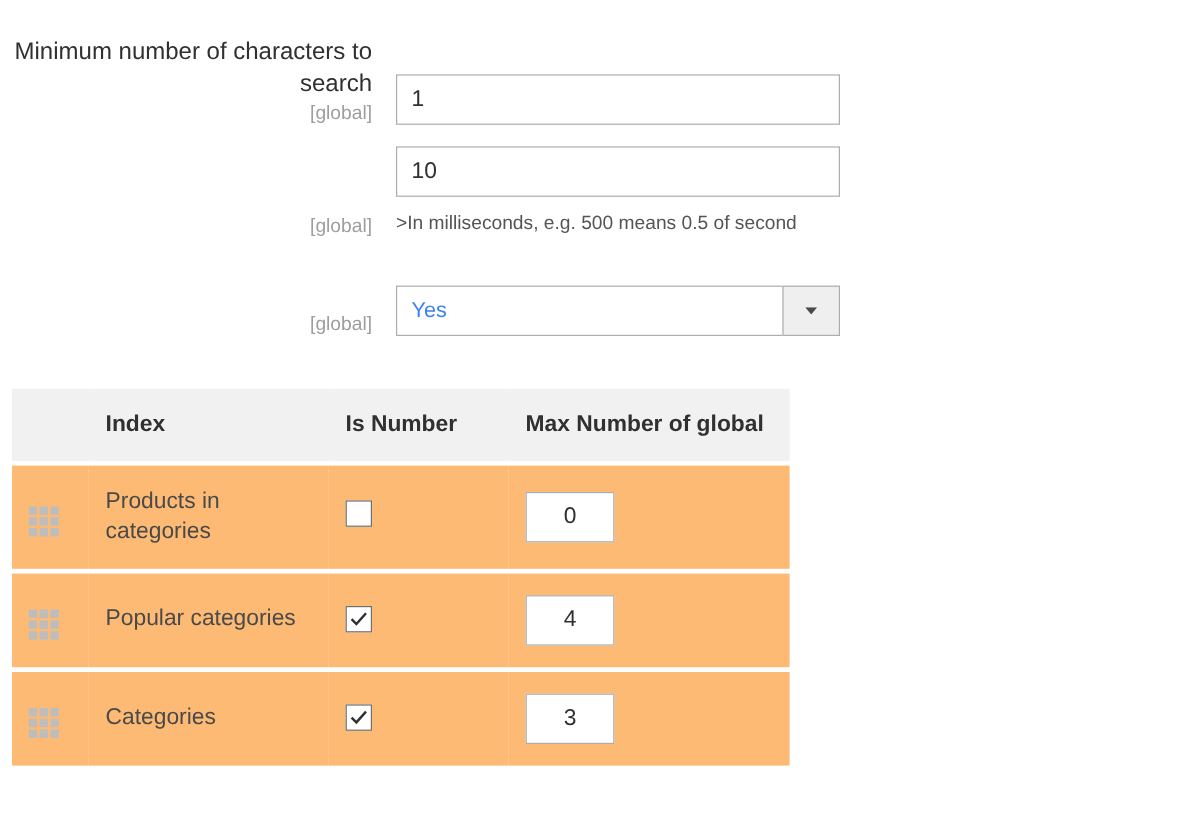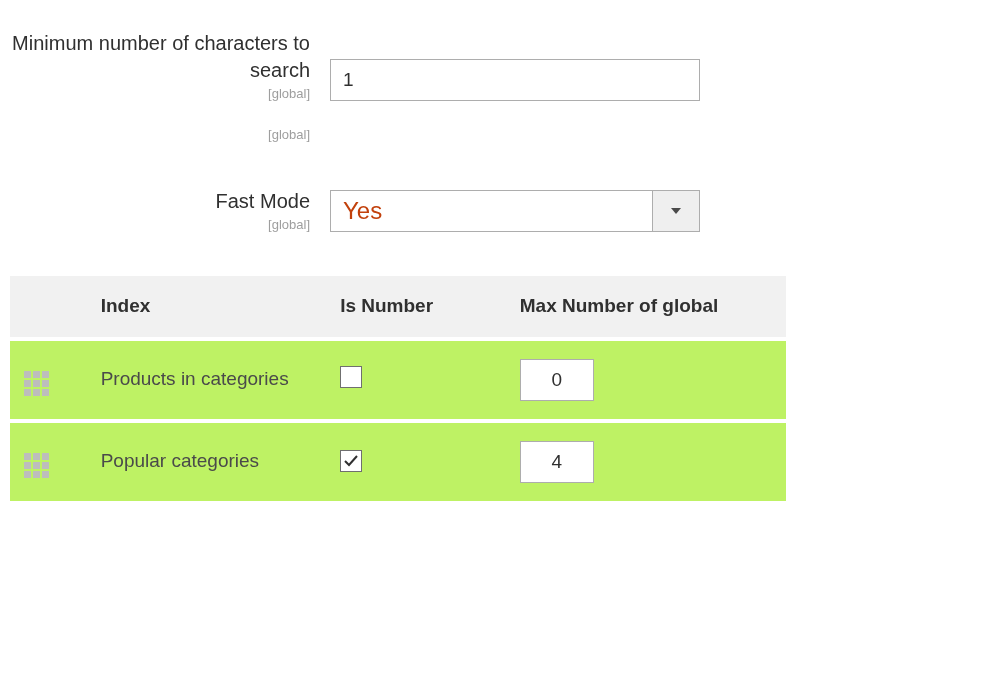--- a/index.html
+++ b/index.html
@@ -21,48 +21,48 @@
 .label-col{
   width:320px;
   text-align:right;
   padding-right:20px;
   padding-top:6px;
 }
 .label-main{
   font-size:20px;color:#303030;line-height:1.35;
 }
 .label-scope{
-  color:#9e9e9e;font-size:13px;margin-top:2px;
+  color:#9e9e9e;font-size:16px;margin-top:2px;
 }
 .control-col{flex:1;position:relative}
 .text-input{
   width:370px;height:42px;
   border:1px solid #adadad;
   padding:0 12px;
   font-size:19px;color:#303030;background:#fff;
 }
 .help{
   margin-top:12px;font-size:16px;color:#555;line-height:1.35;max-width:370px;
 }
 .select-wrap{
   width:370px;height:42px;position:relative;display:flex;
 }
 .select-visible{
   flex:1;height:42px;border:1px solid #adadad;border-right:none;
-  padding:0 12px;display:flex;align-items:center;font-size:24px;color:#c2410c;background:#fff;
+  padding:0 12px;display:flex;align-items:center;font-size:18px;color:#3b82f6;background:#fff;
 }
 .select-btn{
   width:48px;height:42px;border:1px solid #adadad;background:#efefef;
   display:flex;align-items:center;justify-content:center;
 }
 .select-btn svg{width:10px;height:6px}
 
-.sc-table{width:776px;border-collapse:separate;border-spacing:0 4px}
+.sc-table{width:648px;border-collapse:separate;border-spacing:0 4px}
 .sc-head-row{background:#f1f1f1}
-.sc-body-row{background:#bef264}
+.sc-body-row{background:#fdba74}
 .sc-table td,.sc-table th{padding:18px 14px;vertical-align:middle;text-align:left}
 .sc-col-drag{width:64px;text-align:center}
 .sc-col-index{width:200px}
 .sc-col-enabled{width:150px}
 .sc-col-max{width:234px}
 .th{font-weight:700;font-size:19px;color:#303030;line-height:1.3}
 .idx-label{font-size:19px;color:#4a4a4a;line-height:1.3}
 .num-input{
   width:74px;height:42px;border:1px solid #adadad;background:#fff;
   text-align:center;font-size:19px;color:#303030;
@@ -86,25 +86,28 @@
     </div>
     <div class="control-col">
       <input class="text-input" value="1" style="">
     </div>
   </div>
 
   <div class="field-row">
     <div class="label-col">
       <div class="label-scope">[global]</div>
     </div>
+    <div class="control-col">
+      <input class="text-input" value="10" style="">
+      <div class="help">&gt;In milliseconds, e.g. 500 means 0.5 of second</div>
+    </div>
   </div>
 
   <div class="field-row">
     <div class="label-col">
-      <div class="label-main">Fast Mode</div>
       <div class="label-scope">[global]</div>
     </div>
     <div class="control-col">
       <div class="select-wrap">
         <div class="select-visible">Yes</div>
         <div class="select-btn">
           <svg viewBox="0 0 10 6">
               <path d="M0 0 L5 6 L10 0 Z" fill="#4a4a4a"></path>
             </svg>
         </div>
@@ -157,18 +160,40 @@
               <td class="sc-col-index">
                 <div class="idx-label">Popular categories</div>
               </td>
               <td class="sc-col-enabled"><div class="chk checked">
                   <svg viewBox="0 0 14 14">
                     <path d="M1 7 L5 11 L13 2" fill="none" stroke="#303030" stroke-width="2"></path>
                   </svg>
                 </div></td>
               <td class="sc-col-max"><input class="num-input" value="4" style=""></td>
             </tr>
+            <tr class="sc-body-row">
+              <td class="sc-col-drag"><div class="drag-grid">
+                  <span></span>
+                  <span></span>
+                  <span></span>
+                  <span></span>
+                  <span></span>
+                  <span></span>
+                  <span></span>
+                  <span></span>
+                  <span></span>
+                </div></td>
+              <td class="sc-col-index">
+                <div class="idx-label">Categories</div>
+              </td>
+              <td class="sc-col-enabled"><div class="chk checked">
+                  <svg viewBox="0 0 14 14">
+                    <path d="M1 7 L5 11 L13 2" fill="none" stroke="#303030" stroke-width="2"></path>
+                  </svg>
+                </div></td>
+              <td class="sc-col-max"><input class="num-input" value="3" style=""></td>
+            </tr>
           </tbody>
       </table>
     </div>
   </div>
 
 </div>
 
 </body></html>

